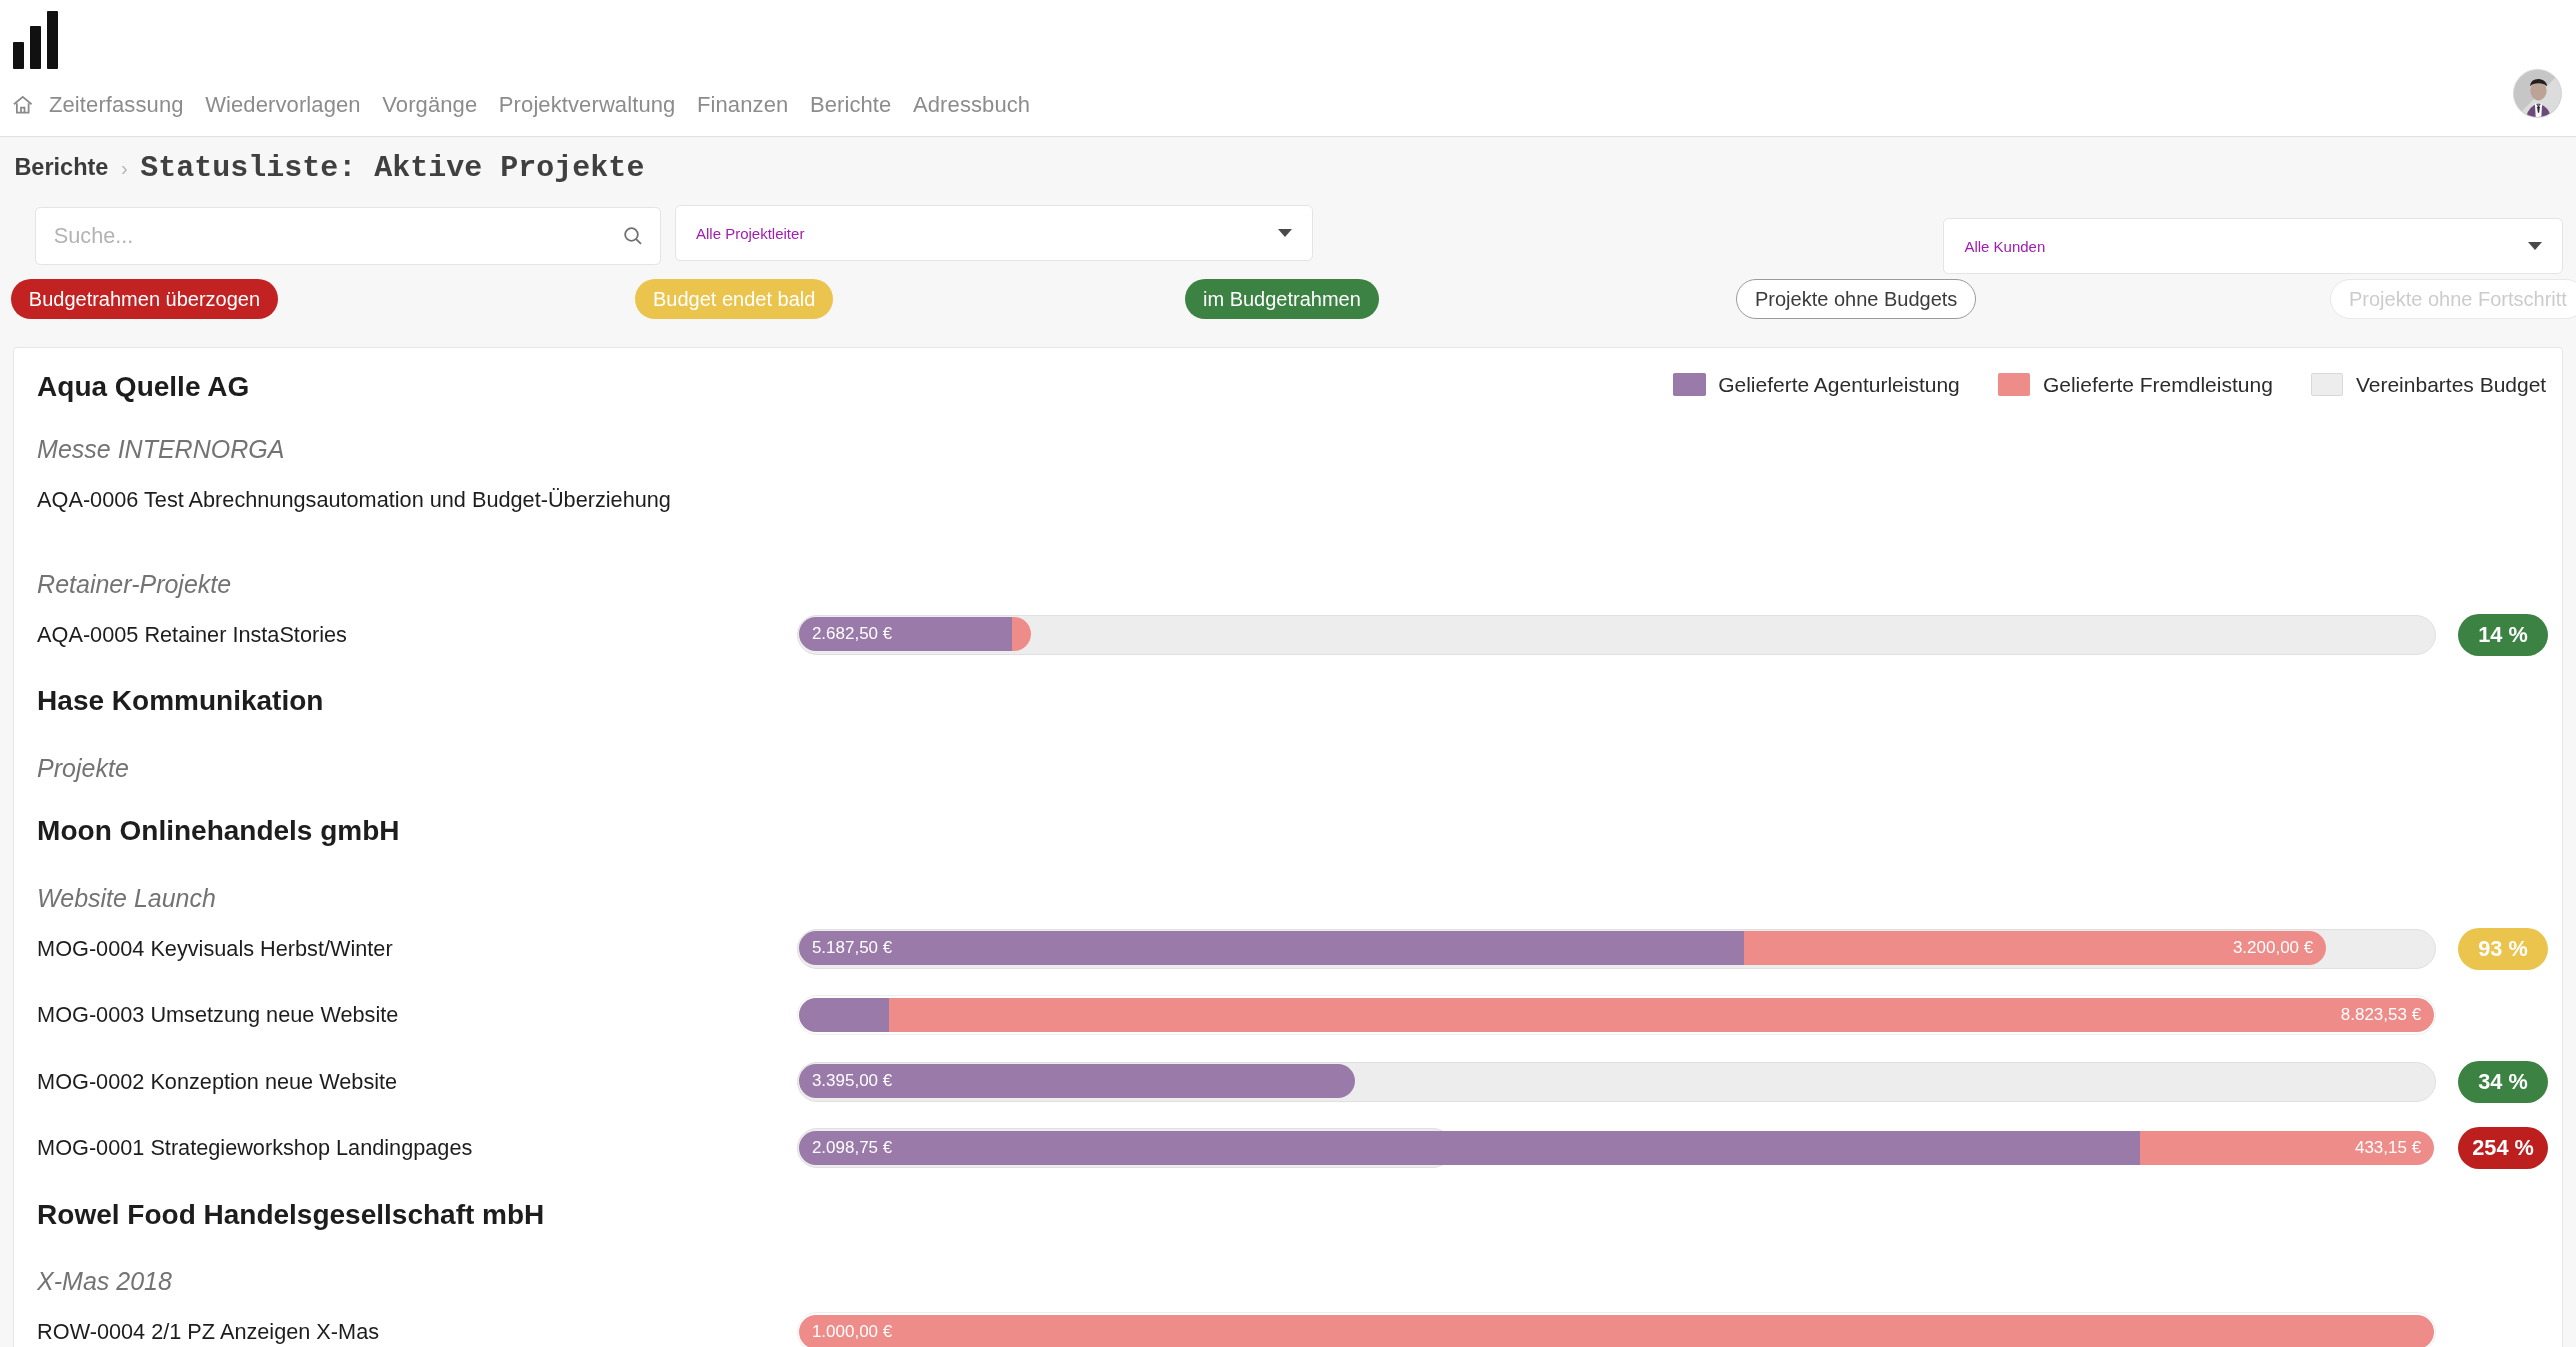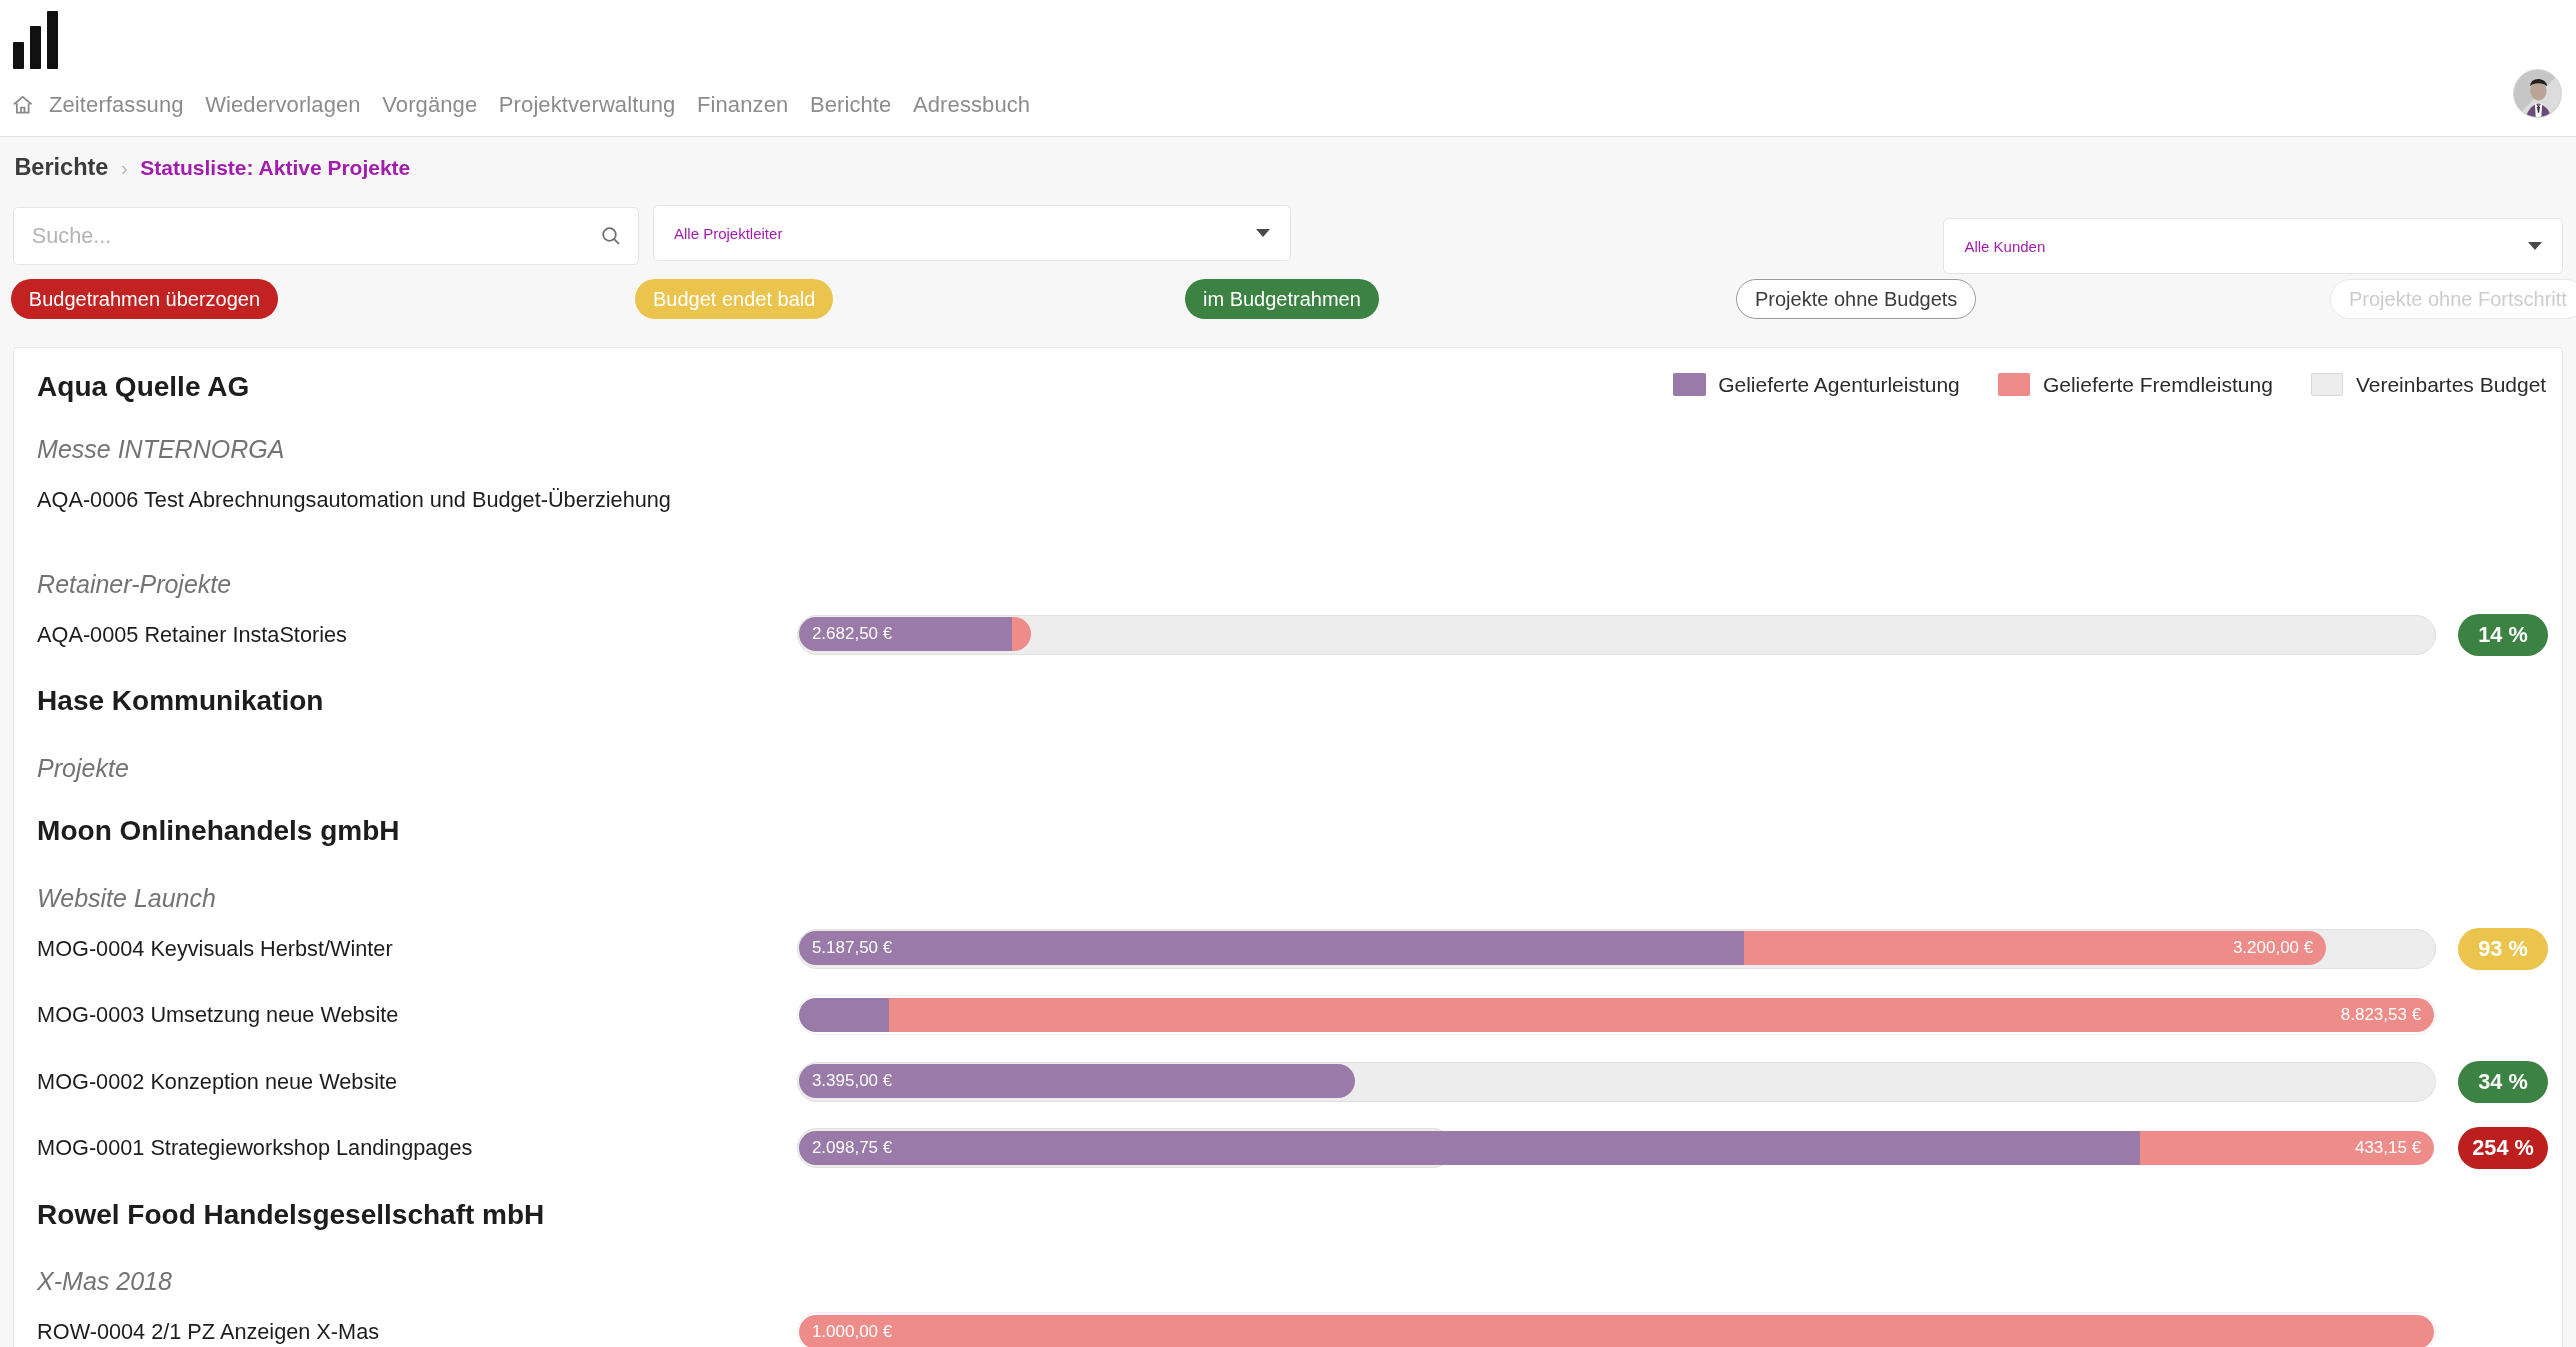--- a/index.html
+++ b/index.html
@@ -84,30 +84,32 @@
     font-weight: bold;
     color: #3b3b3b;
     cursor: pointer;
   }
   .bc-sep {
     font-size: 20px;
     color: #b6b6b6;
     line-height: 1;
   }
   .bc-current {
-    font-size: 21px;
+    font-size: 30px;
     font-weight: bold;
-    color: #a21caf;
+    color: #404040;
+    font-family: Liberation Mono, monospace;
   }
 
   
   .filterrow {
     position: relative;
     height: 76px;
     padding: 0 14.4px;
+    margin-left: 22px;
   }
   .search-box {
     position: absolute;
     left: 12.6px; top: 9px;
     width: 626px; height: 58px;
     background: #ffffff;
     border: 0.9px solid #e4e4e4;
     border-radius: 5.4px;
     display: flex;
     align-items: center;

